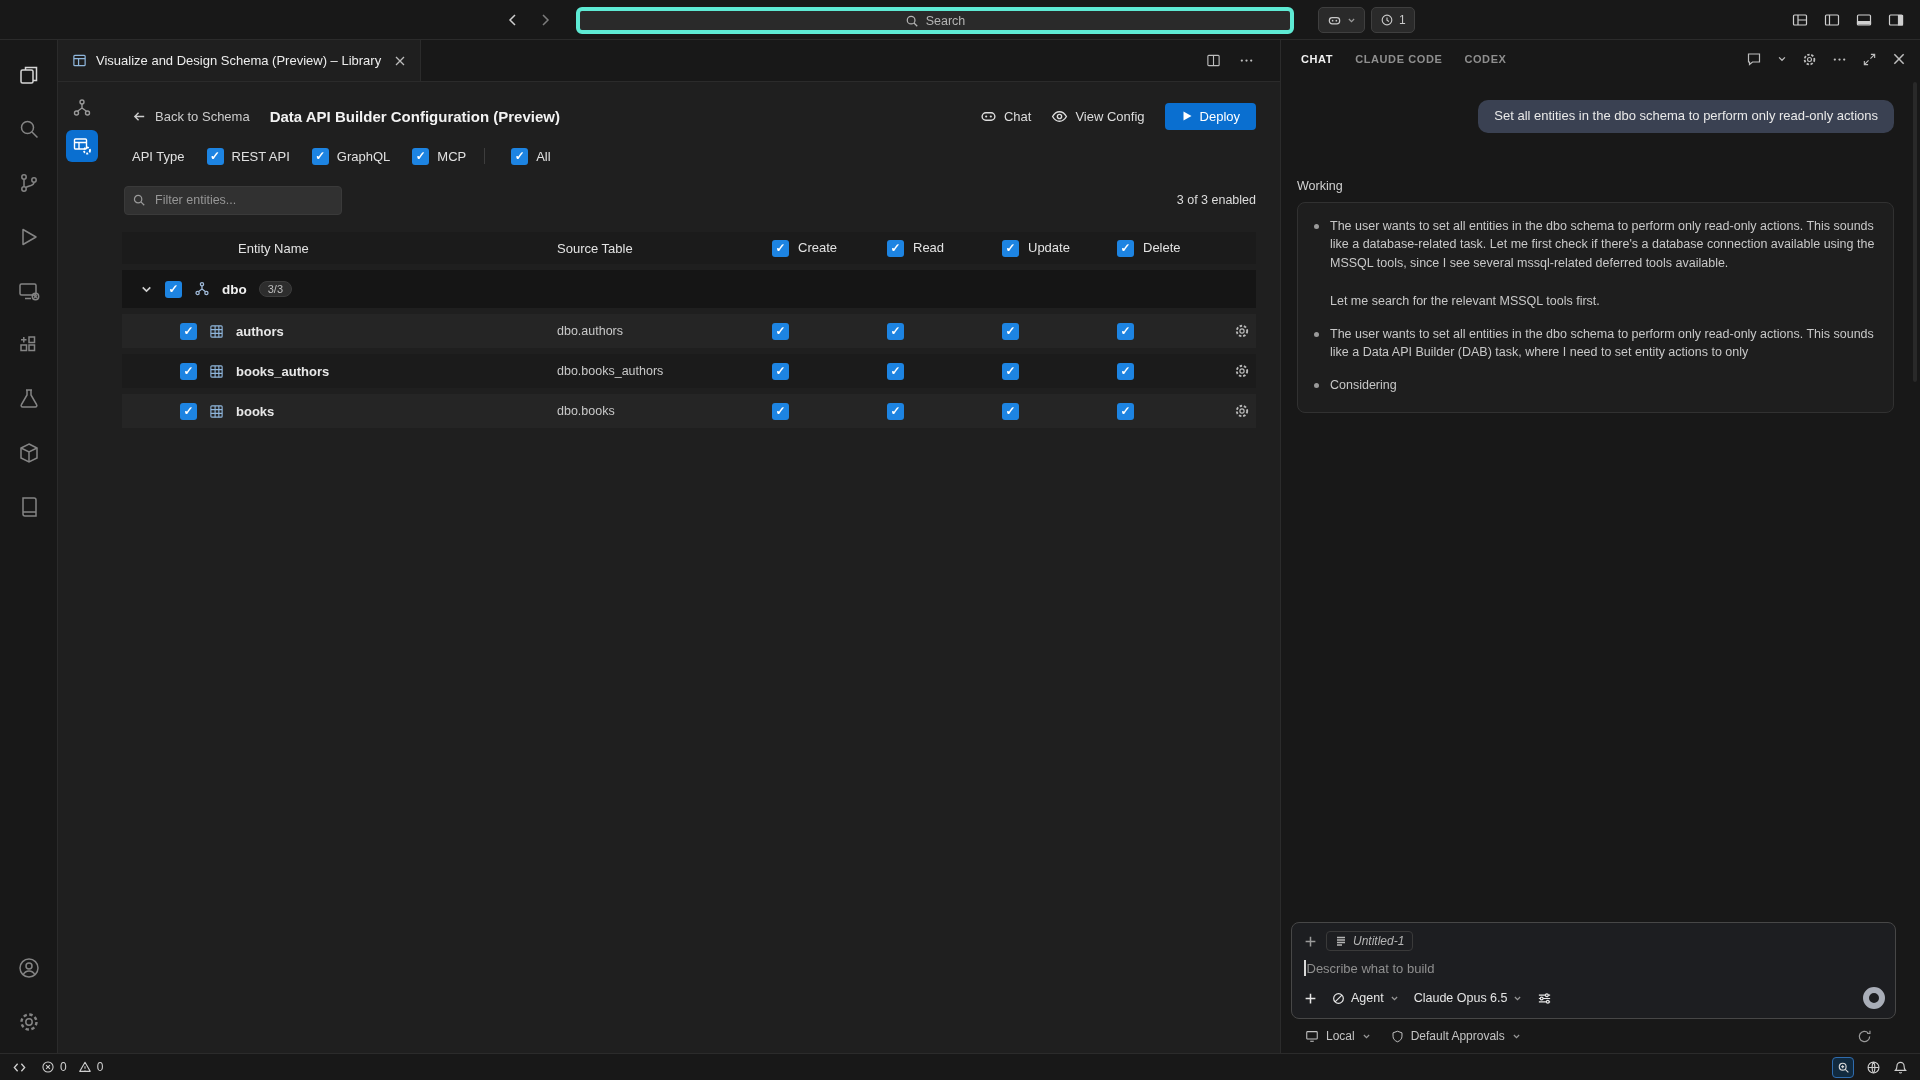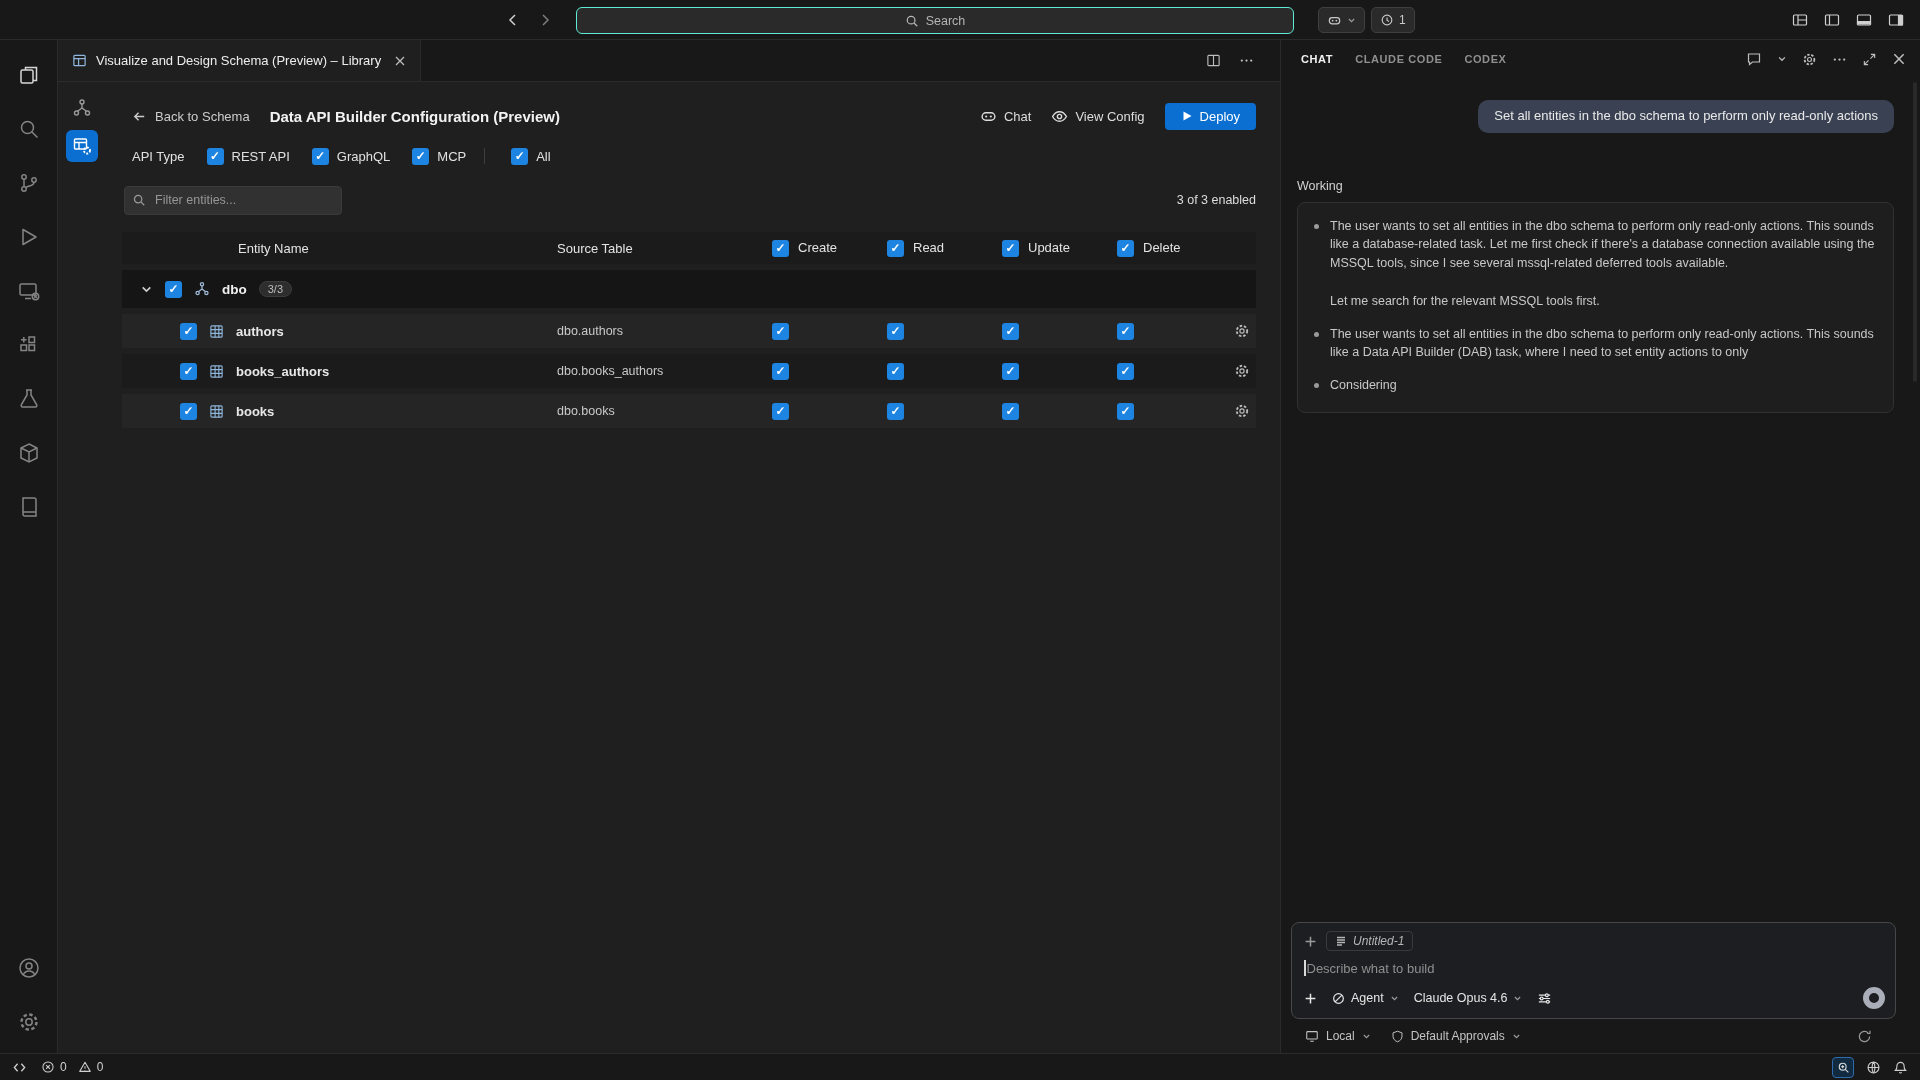--- a/index.html
+++ b/index.html
@@ -11,21 +11,21 @@
   }
   svg { display:block; }
   .root { width:1920px; height:1080px; display:flex; flex-direction:column; position:relative; }
 
   
   .titlebar { height:40px; background:#181818; border-bottom:1px solid #2b2b2b; position:relative; flex:none; }
   .nav-arrows { position:absolute; left:505px; top:0; height:40px; display:flex; align-items:center; gap:16px; }
   .nav-arrows .fwd { opacity:.55; }
   .search-box {
     position:absolute; left:576px; top:7px; width:718px; height:27px;
-    background:#2a2a2a; border:1px solid #5eead4; border-radius:6px;
+    background:#2a2a2a; border:4px solid #5eead4; border-radius:6px;
     display:flex; align-items:center; justify-content:center; gap:7px; color:#b4b4b4; font-size:12.5px;
   }
   .tb-right-group { position:absolute; left:1318px; top:7px; display:flex; align-items:center; gap:6px; }
   .tb-btn { height:26px; background:#2a2a2a; border:1px solid #3f3f3f; border-radius:5px;
     display:flex; align-items:center; gap:5px; padding:0 8px; color:#c9c9c9; font-size:12px; }
   .window-icons { position:absolute; right:16px; top:0; height:40px; display:flex; align-items:center; gap:16px; color:#cfcfcf; }
 
   
   .main { flex:1; display:flex; min-height:0; }
 
@@ -666,21 +666,21 @@
                   </svg>
                 </span>
               <span>Agent</span>
               <span class="carat">
                   <svg width="9" height="9" viewBox="0 0 12 12" fill="none" stroke="currentColor" stroke-width="1.6">
                     <path d="M2.5 4l3.5 3.5L9.5 4"></path>
                   </svg>
                 </span>
             </span>
             <span class="ib-group">
-              <span>Claude Opus 4.6</span>
+              <span>Claude Opus 6.5</span>
               <span class="carat">
                   <svg width="9" height="9" viewBox="0 0 12 12" fill="none" stroke="currentColor" stroke-width="1.6">
                     <path d="M2.5 4l3.5 3.5L9.5 4"></path>
                   </svg>
                 </span>
             </span>
             <span>
                 <svg width="15" height="15" viewBox="0 0 16 16" fill="none" stroke="currentColor" stroke-width="1.3">
                   <path d="M2 4.5h12M2 8h12M2 11.5h12"></path>
                   <circle cx="10.5" cy="4.5" r="1.5" fill="#1d1e21"></circle>

